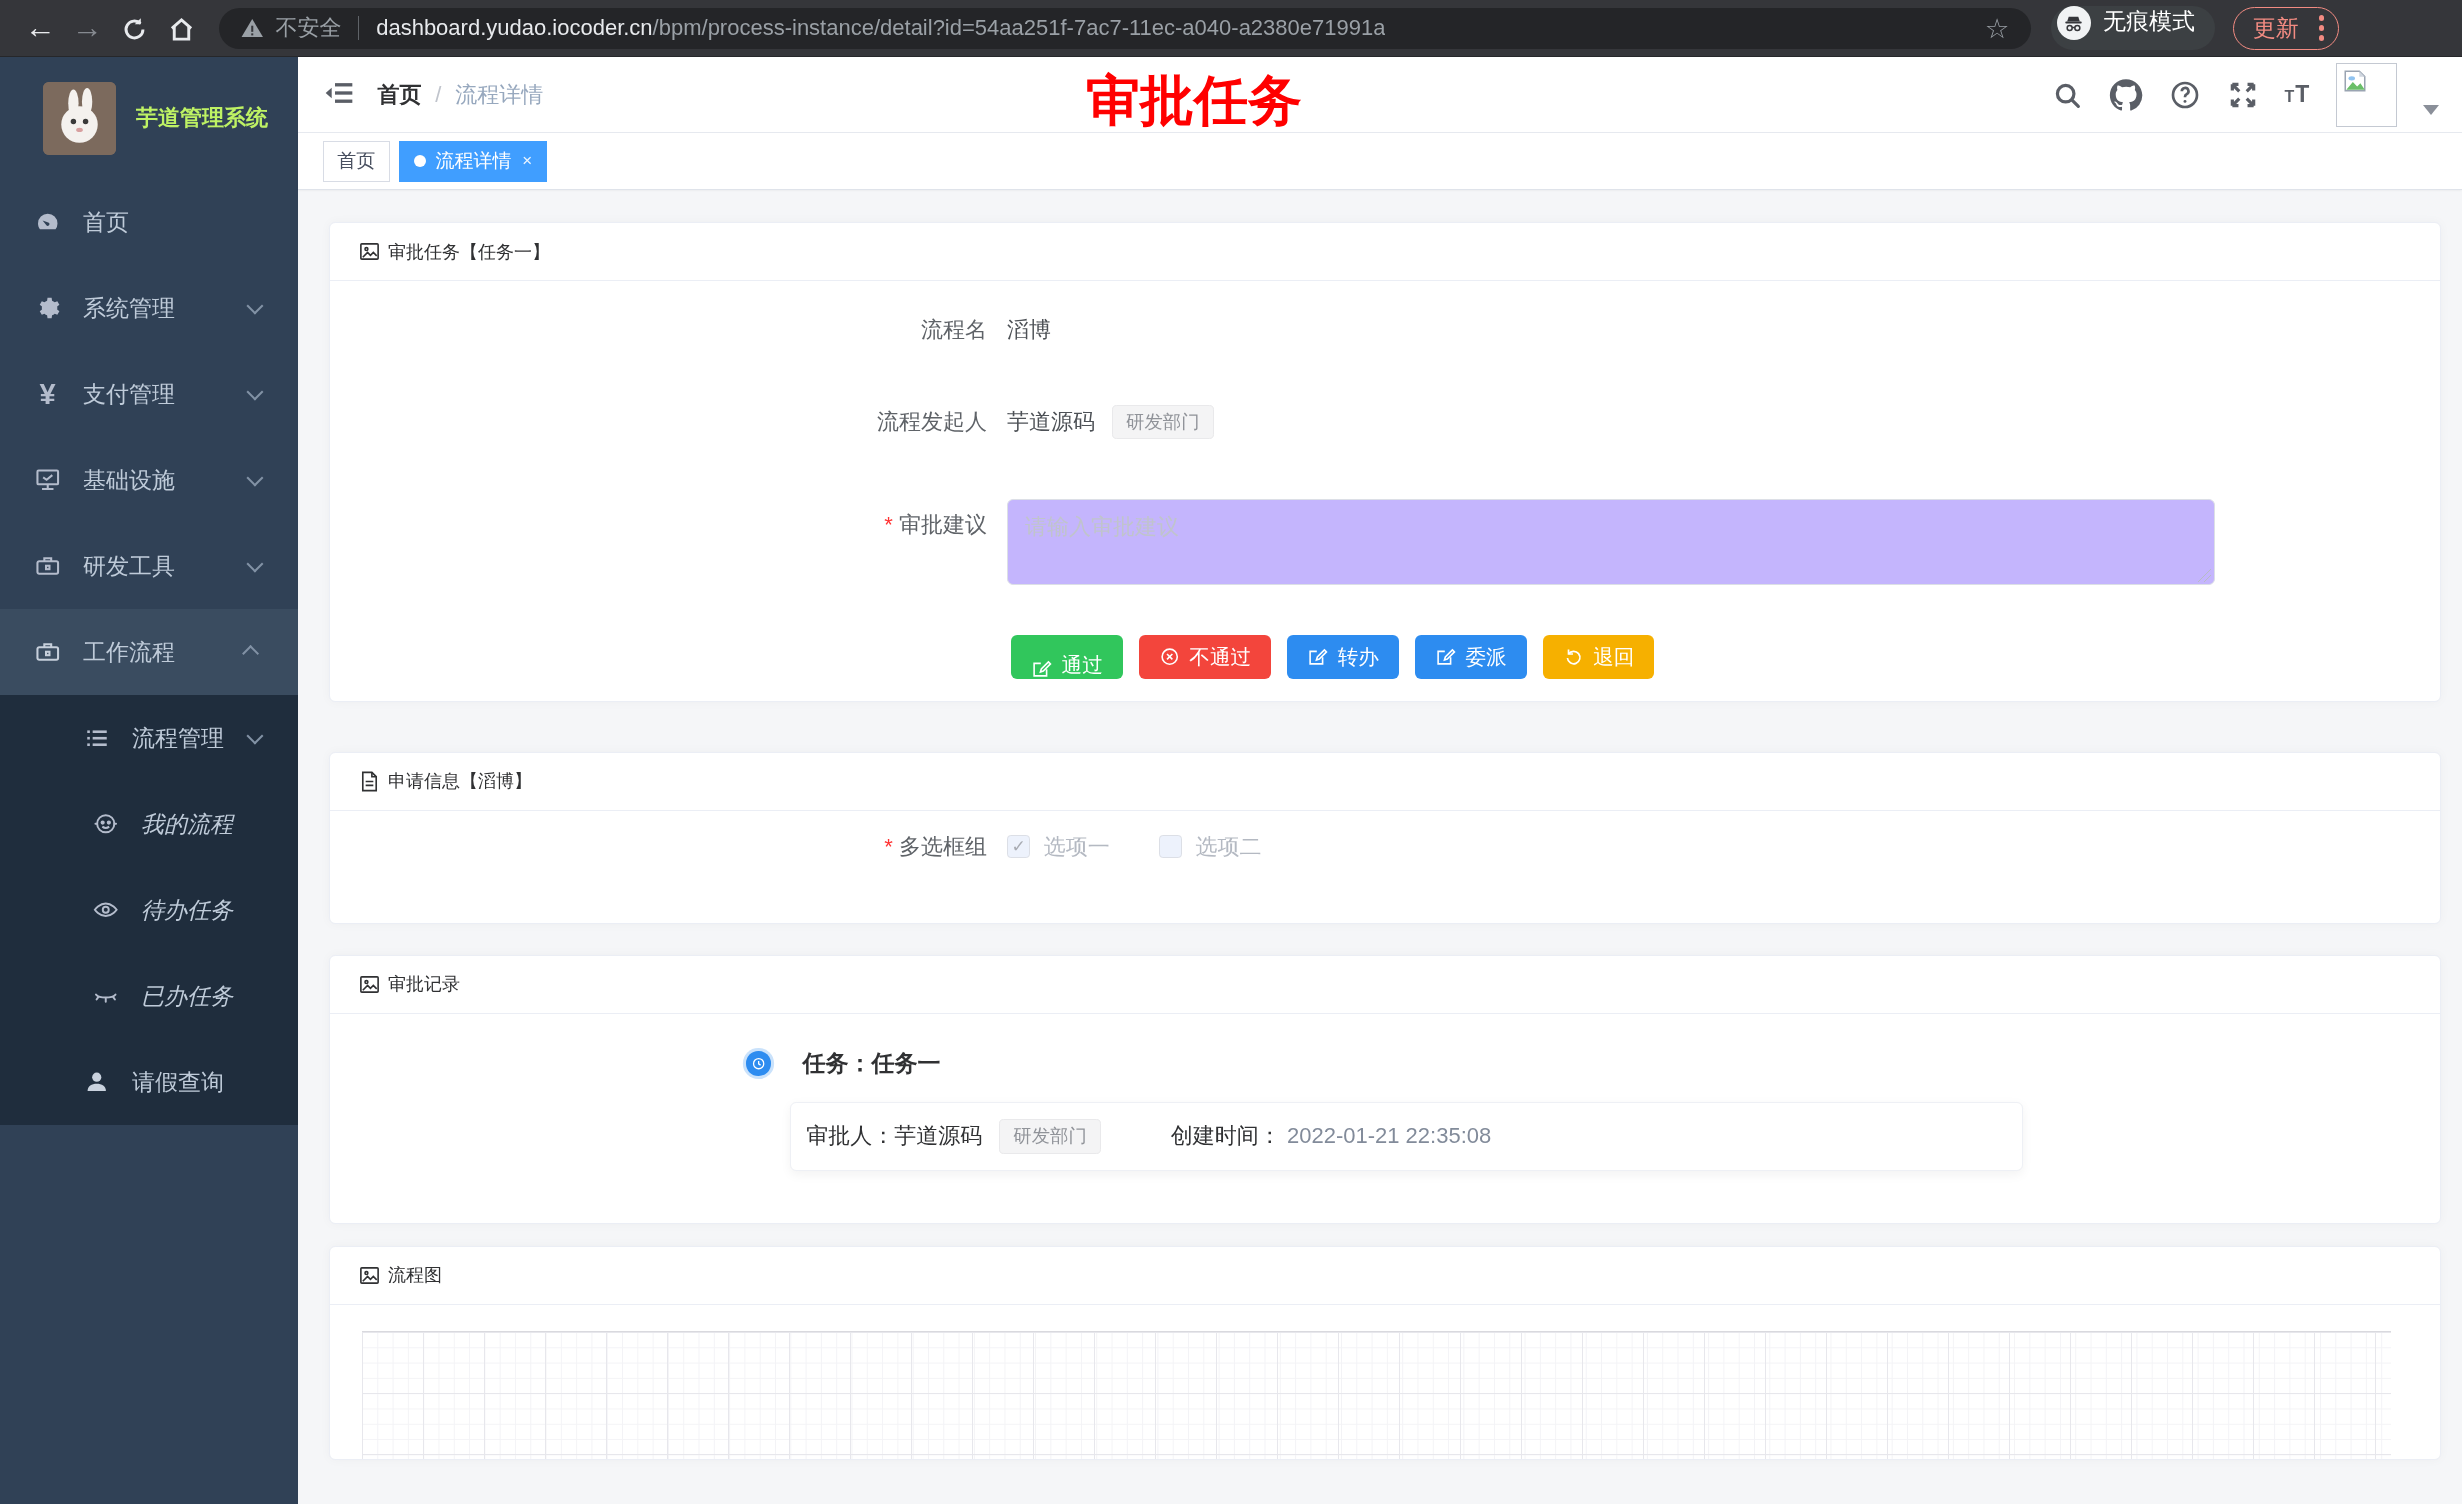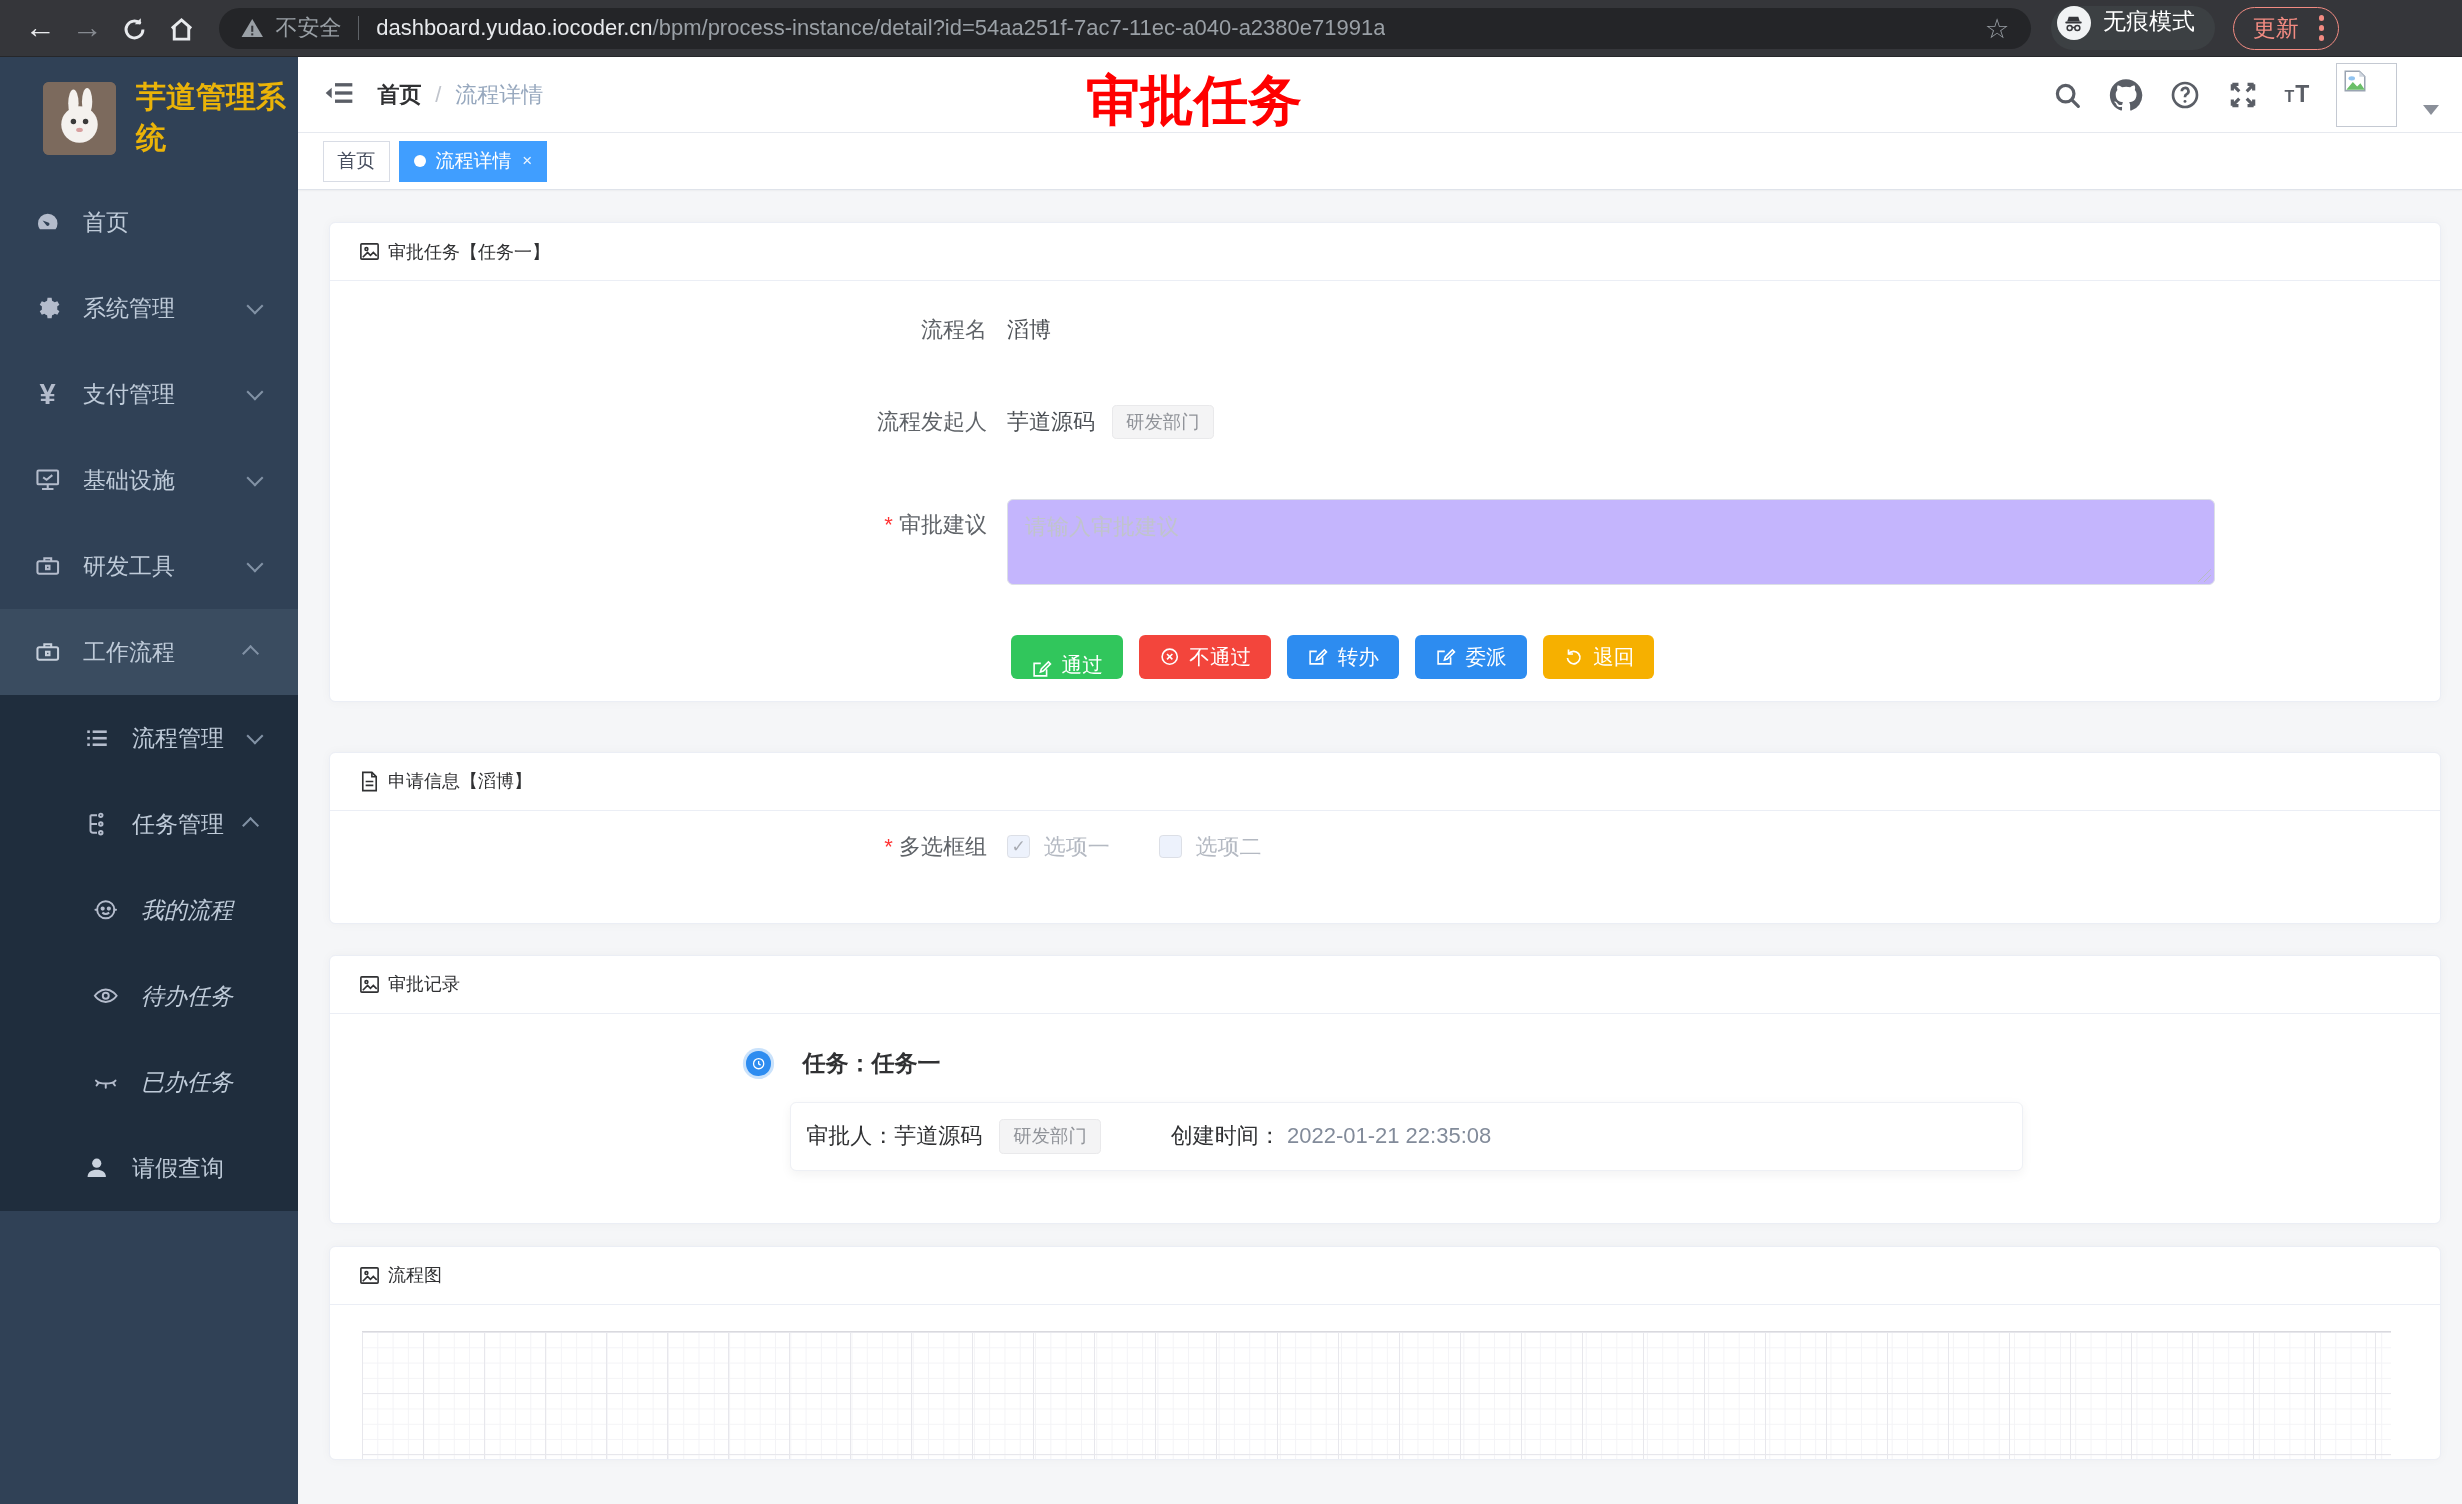--- a/index.html
+++ b/index.html
@@ -27,21 +27,21 @@
   .update-pill{margin-left:18.4px;display:flex;align-items:center;gap:13.8px;border:1.5px solid #f28b82;
     border-radius:23px;height:43px;padding:0 7.6px 0 18.4px;color:#f28b82;font-size:23px;cursor:pointer;}
   .dots3{display:flex;flex-direction:column;gap:4.6px;padding:0 6.1px;}
   .dots3 i{width:5.4px;height:5.4px;border-radius:50%;background:#f28b82;}
 
   
   .app{display:flex;height:1448px;}
   .sidebar{width:298px;background:#304156;flex:0 0 298px;color:#bfcbd9;}
   .logo-row{display:flex;align-items:center;padding:20px 0 20px 43px;height:122px;}
   .logo-img{width:73px;height:73px;border-radius:6.1px;background:#7c6a5d;overflow:hidden;flex:0 0 73px;}
-  .logo-title{color:#eab308;font-size:30px;font-weight:bold;margin-left:20px;}
+  .logo-title{color:#bef264;font-size:22px;font-weight:bold;margin-left:20px;}
   .menu-item{display:flex;align-items:center;height:86px;padding-left:32px;font-size:23px;cursor:pointer;}
   .menu-item .mi-ico{width:31px;height:31px;display:flex;align-items:center;justify-content:center;
     color:#b4bccc;flex:0 0 31px;}
   .menu-item .mi-label{margin-left:20px;}
   .menu-item.active-parent{background:#3a4c60;}
   .chev{width:11.5px;height:11.5px;border-right:2.3px solid #8292a5;border-bottom:2.3px solid #8292a5;
     margin-left:auto;margin-right:40px;}
   .chev.down{transform:rotate(45deg) translateY(-3.1px);}
   .chev.up{transform:rotate(-135deg) translateY(-3.1px);}
   .submenu{background:#1f2d3d;}
@@ -290,33 +290,20 @@
               <rect x="3" y="11" width="2.4" height="2.4"></rect>
               <rect x="8" y="11" width="13" height="2.4"></rect>
               <rect x="3" y="17" width="2.4" height="2.4"></rect>
               <rect x="8" y="17" width="13" height="2.4"></rect>
             </svg>
         </span>
         <span class="mi-label">流程管理</span>
         <span class="chev down"></span>
       </div>
 
-      <div class="menu-item lvl2">
-        <span class="mi-ico">
-          <svg width="26" height="26" viewBox="0 0 24 24" fill="none" stroke="#b4bccc" stroke-width="1.8">
-              <path d="M6 4h6M6 4v14c0 1.5.8 2 2.5 2H12"></path>
-              <path d="M6 12h6"></path>
-              <circle cx="15.5" cy="4" r="1.6"></circle>
-              <circle cx="15.5" cy="12" r="1.6"></circle>
-              <circle cx="15.5" cy="20" r="1.6"></circle>
-            </svg>
-        </span>
-        <span class="mi-label">任务管理</span>
-        <span class="chev up"></span>
-      </div>
 
       <div class="menu-item lvl3">
         <span class="mi-ico">
           <svg width="27.5" height="27.5" viewBox="0 0 24 24" fill="none" stroke="#b4bccc" stroke-width="1.7">
               <circle cx="12" cy="12" r="7.5"></circle>
               <path d="M4.5 12H3M21 12h-1.5" stroke-linecap="round"></path>
               <circle cx="9.3" cy="11" r="1" fill="#b4bccc"></circle>
               <circle cx="14.7" cy="11" r="1" fill="#b4bccc"></circle>
               <path d="M9 14.5c1.8 1.4 4.2 1.4 6 0"></path>
             </svg>

